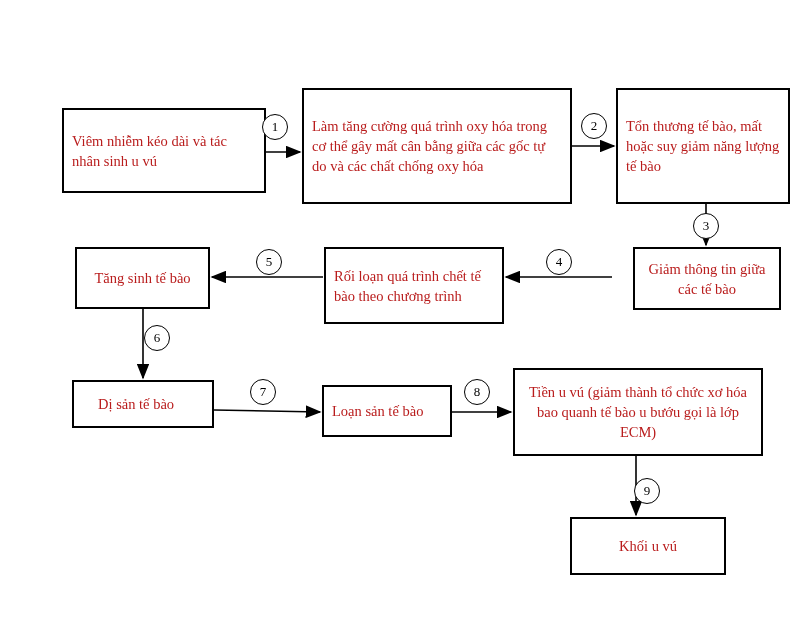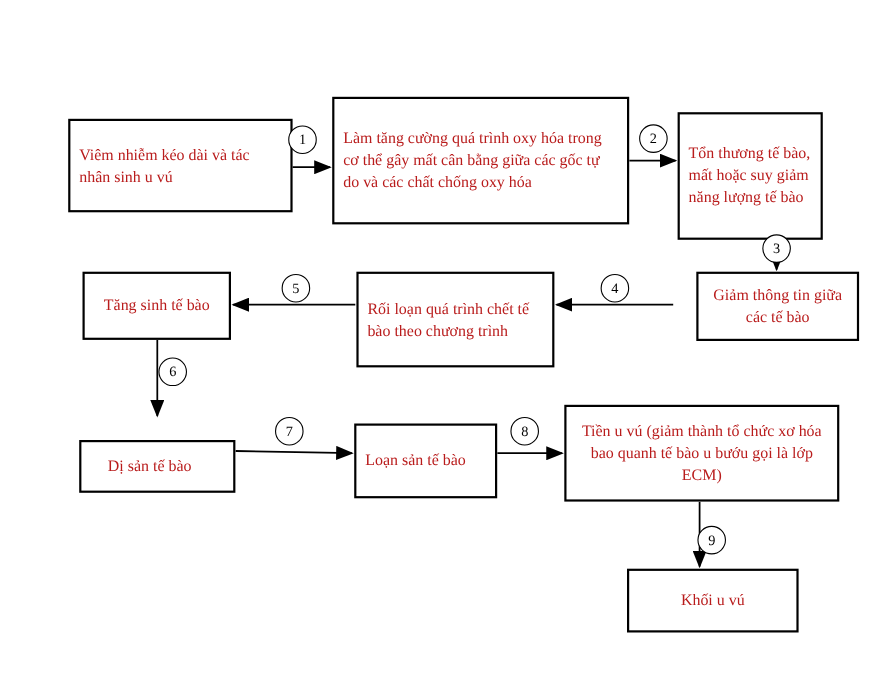--- a/index.html
+++ b/index.html
@@ -90,41 +90,41 @@
   </svg>
 
   <div class="node" style="left:62px; top:108px; width:204px; height:85px;">
     <span>Viêm nhiễm kéo dài và tác nhân sinh u vú</span>
   </div>
 
   <div class="node" style="left:302px; top:88px; width:270px; height:116px;">
     <span>Làm tăng cường quá trình oxy hóa trong cơ thể gây mất cân bằng giữa các gốc tự do và các chất chống oxy hóa</span>
   </div>
 
-  <div class="node" style="left:616px; top:102px; width:132px; height:116px;">
+  <div class="node" style="left:616px; top:88px; width:174px; height:116px;">
     <span>Tổn thương tế bào, mất hoặc suy giảm năng lượng tế bào</span>
   </div>
 
   <div class="node center" style="left:613px; top:247px; width:148px; height:63px;margin-left:20px;">
     <span>Giảm thông tin giữa các tế bào</span>
   </div>
 
-  <div class="node" style="left:324px; top:247px; width:180px; height:87px;">
+  <div class="node" style="left:324px; top:247px; width:180px; height:77px;">
     <span>Rối loạn quá trình chết tế bào theo chương trình</span>
   </div>
 
   <div class="node center" style="left:75px; top:247px; width:135px; height:62px;">
     <span>Tăng sinh tế bào</span>
   </div>
 
-  <div class="node" style="left:72px; top:400px; width:142px; height:48px;padding-left:24px;">
+  <div class="node" style="left:72px; top:380px; width:142px; height:48px;padding-left:24px;">
     <span>Dị sản tế bào</span>
   </div>
 
-  <div class="node" style="left:322px; top:385px; width:130px; height:68px;">
+  <div class="node" style="left:322px; top:385px; width:130px; height:52px;">
     <span>Loạn sản tế bào</span>
   </div>
 
   <div class="node center" style="left:513px; top:368px; width:250px; height:88px;">
     <span>Tiền u vú (giảm thành tổ chức xơ hóa bao quanh tế bào u bướu gọi là lớp ECM)</span>
   </div>
 
   <div class="node center" style="left:570px; top:517px; width:156px; height:58px;">
     <span>Khối u vú</span>
   </div>

